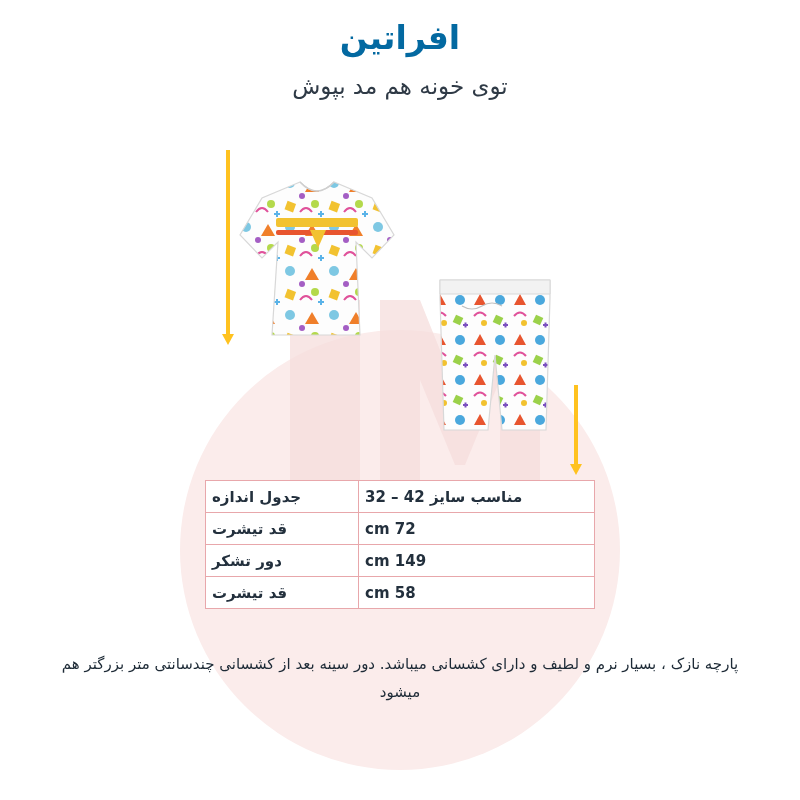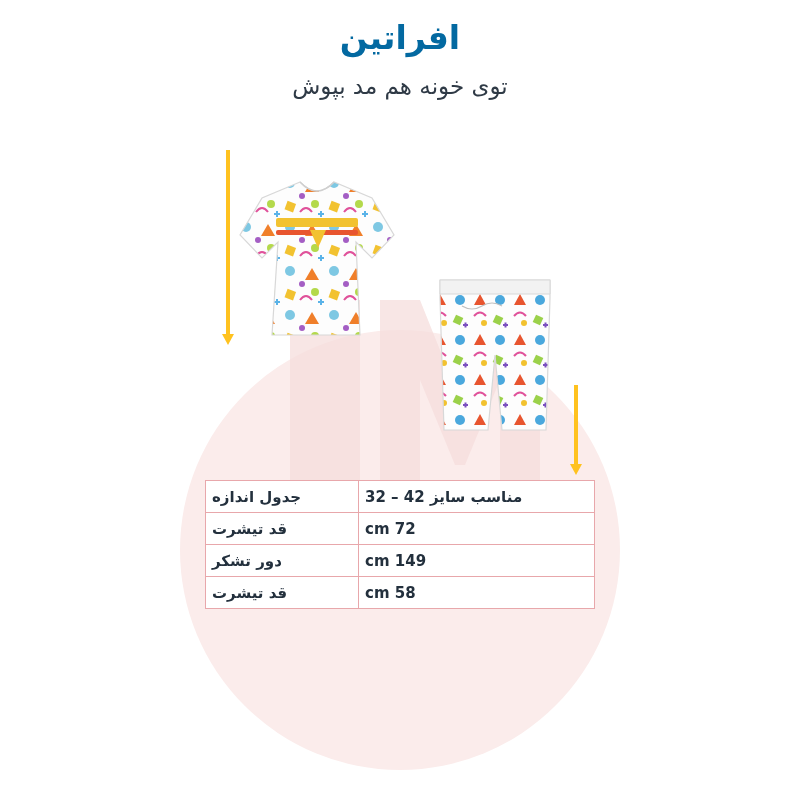--- a/index.html
+++ b/index.html
@@ -256,15 +256,16 @@
         <td class="label-cell">دور تشکر</td>
       </tr>
       <tr>
         <td class="value-cell">58 cm</td>
         <td class="label-cell">قد تیشرت</td>
       </tr>
     </tbody>
   </table>
 
   <div class="notes">
+    <p class="note-p">پارچه نازک ، بسیار نرم و لطیف و دارای کشسانی میباشد. دور سینه بعد از کشسانی چندسانتی متر بزرگتر هم میشود</p>
   </div>
 
 </div>
 
 </body></html>

